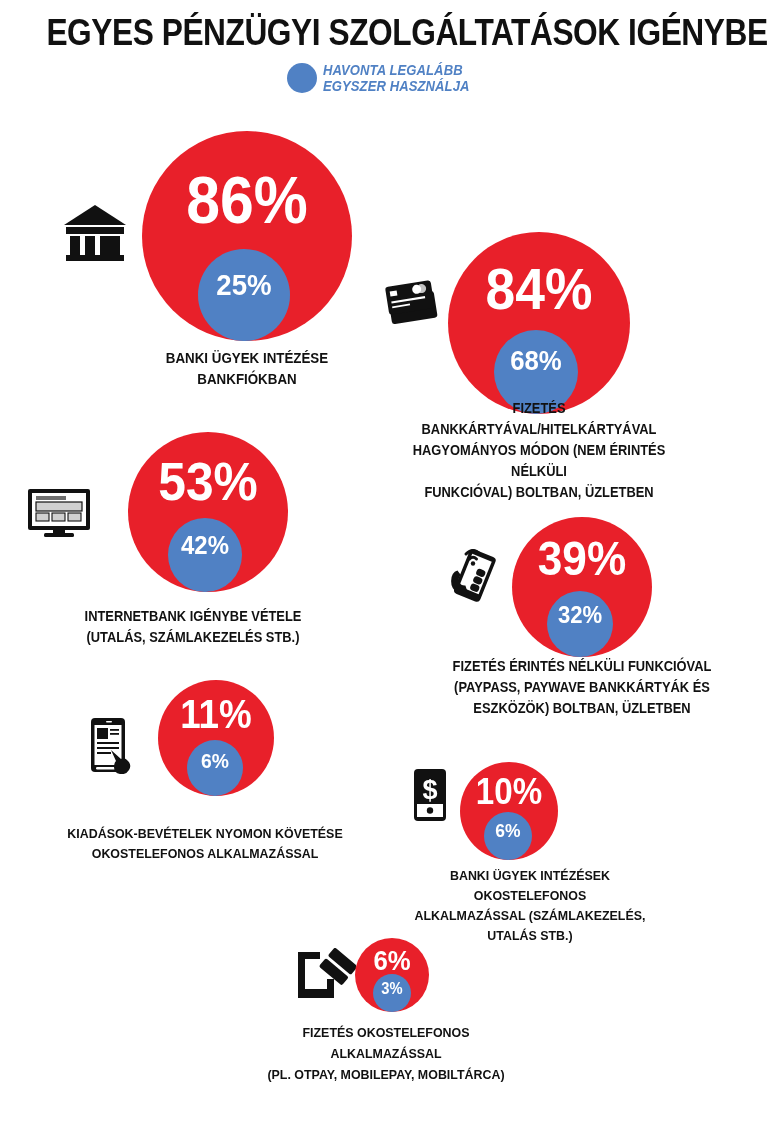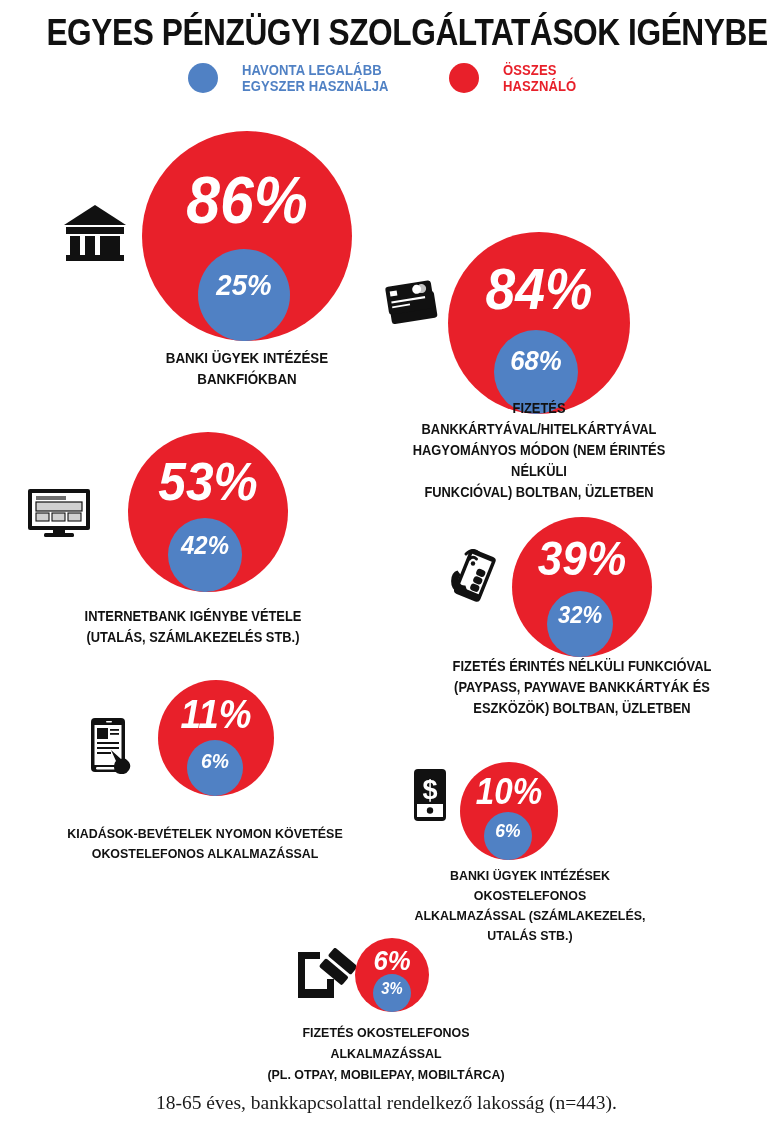--- a/index.html
+++ b/index.html
@@ -43,21 +43,22 @@
     left: 0;
     top: 62px;
     width: 773px;
     display: flex;
     justify-content: center;
     gap: 44px;
   }
   .legend-item {
     display: flex;
     align-items: center;
-    gap: 24px;
+    gap: 6px;
+    font-style: italic;
   }
   .legend-dot {
     width: 30px;
     height: 30px;
     border-radius: 50%;
     flex: 0 0 auto;
   }
   .legend-text {
     font-weight: bold;
     font-size: 14.5px;
@@ -71,21 +72,20 @@
   .legend-blue .legend-text { color: #5081c4; }
   .legend-red .legend-dot { background: #e8202a; }
   .legend-red .legend-text { color: #e8202a; }
 
   
   .group {
     position: absolute;
   }
   .bubble-wrap {
     position: absolute;
-    font-style: italic;
   }
   .bubble-red {
     position: absolute;
     border-radius: 50%;
     background: #e8202a;
   }
   .bubble-blue {
     position: absolute;
     border-radius: 50%;
     background: #5081c4;
@@ -130,25 +130,20 @@
 
 <div class="page">
 
   <div class="title">EGYES PÉNZÜGYI SZOLGÁLTATÁSOK IGÉNYBE VÉTELE</div>
 
   <div class="legend">
     <div class="legend-item legend-blue">
       <span class="legend-dot"></span>
       <span class="legend-text">HAVONTA LEGALÁBB
 EGYSZER HASZNÁLJA</span>
-    </div>
-    <div class="legend-item legend-red">
-      <span class="legend-dot"></span>
-      <span class="legend-text">ÖSSZES
-HASZNÁLÓ</span>
     </div>
   </div>
 
   <div class="group" style="left:0;top:0;">
     <div class="icon-box" style="left:62px;top:203px;">
       <svg width="66" height="62" viewBox="0 0 66 62" aria-hidden="true">
         <polygon points="33,2 64,22 2,22" fill="#111111"></polygon>
         <rect x="4" y="24" width="58" height="7" fill="#111111"></rect>
         <rect x="8" y="33" width="10" height="20" fill="#111111"></rect>
         <rect x="23" y="33" width="10" height="20" fill="#111111"></rect>
@@ -307,15 +302,14 @@
     <div class="bubble-wrap" style="left:355px;top:938px;width:74px;height:74px;">
       <div class="bubble-red" style="left:0;top:0;width:74px;height:74px;"></div>
       <div class="bubble-blue" style="left:18px;top:36px;width:38px;height:38px;"></div>
       <div class="bub-label" style="left:0;top:9px;width:74px;font-size:28px;line-height:28px;">6%</div>
       <div class="bub-label" style="left:18px;top:43px;width:38px;font-size:16px;line-height:16px;">3%</div>
     </div>
     <div class="caption" style="left:236px;top:1022px;width:300px;font-size:13.5px;line-height:21px;">FIZETÉS OKOSTELEFONOS ALKALMAZÁSSAL
 (PL. OTPAY, MOBILEPAY, MOBILTÁRCA)</div>
   </div>
 
-  <div class="footer">18-65 éves, bankkapcsolattal rendelkező lakosság (n=443).</div>
 
 </div>
 
 </body></html>

